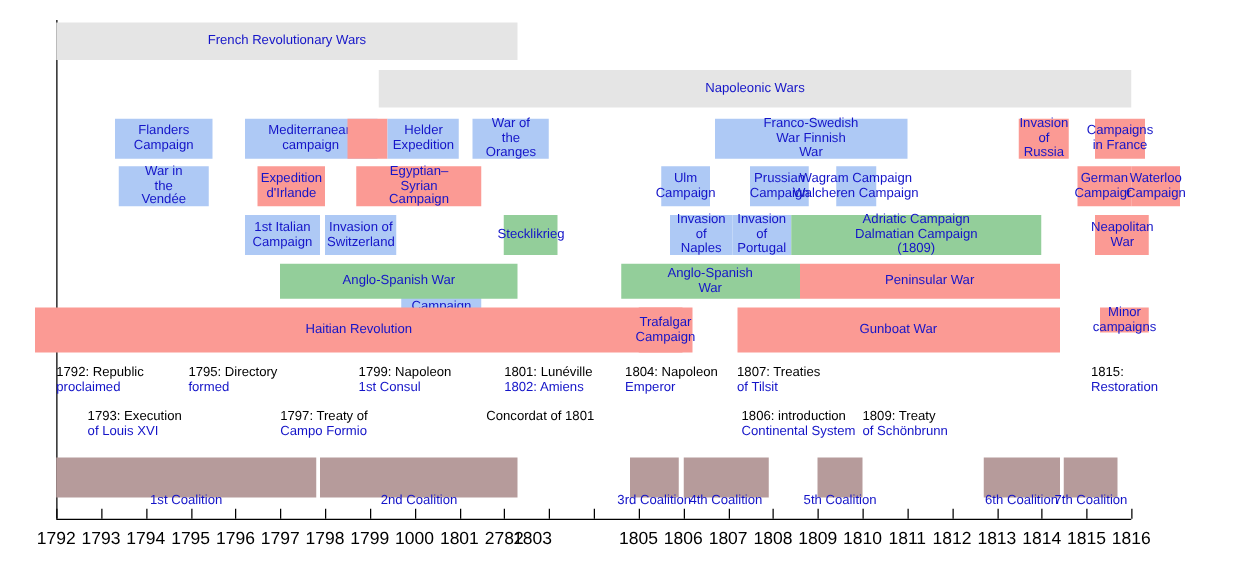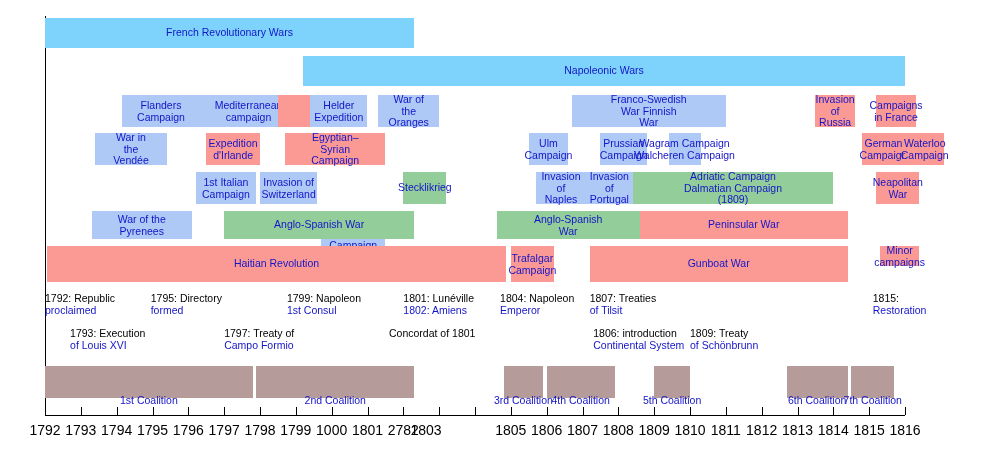--- a/index.html
+++ b/index.html
@@ -33,21 +33,21 @@
     display:flex;
     align-items:center;
     justify-content:center;
     text-align:center;
     font-size:10.5px;
     line-height:11.5px;
     color:#1414c8;
     overflow:visible;
     white-space:pre-line;
   }
-  .bar.green{background:#7dd3fc;}
+  .bar.green{background:#e5e5e5;}
   .bar.lgreen{background:#93ce9a;}
   .bar.blue{background:#aec9f5;}
   .bar.pink{background:#fb9a94;}
   .bar.mauve{background:#b69b9b;}
 
   .bar-label{
     position:absolute;
     left:50%;
     top:50%;
     transform:translate(-50%,-50%);
@@ -129,21 +129,21 @@
     <div class="tick" style="left: 797.5px; top: 407px; height: 8px;"></div>
     <div class="tick-label" style="left: 797.5px; top: 422px;">1813</div>
     <div class="tick" style="left: 833.333px; top: 407px; height: 8px;"></div>
     <div class="tick-label" style="left: 833.333px; top: 422px;">1814</div>
     <div class="tick" style="left: 869.167px; top: 407px; height: 8px;"></div>
     <div class="tick-label" style="left: 869.167px; top: 422px;">1815</div>
     <div class="tick" style="left: 905px; top: 407px; height: 8px;"></div>
     <div class="tick-label" style="left: 905px; top: 422px;">1816</div>
     <div class="bar green" style="left: 45px; top: 18px; width: 369.083px; height: 30px;"><span class="bar-label">French Revolutionary Wars</span></div>
     <div class="bar green" style="left: 303px; top: 56px; width: 602px; height: 30px;"><span class="bar-label">Napoleonic Wars</span></div>
-    <div class="bar blue" style="left: 91.5833px; top: 95px; width: 78.8333px; height: 32px; margin-left: 30px;"><span class="bar-label">Flanders
+    <div class="bar blue" style="left: 91.5833px; top: 95px; width: 78.8333px; height: 32px;"><span class="bar-label">Flanders
 Campaign</span></div>
     <div class="bar blue" style="left: 195.5px; top: 95px; width: 106px; height: 32px;"><span class="bar-label">Mediterranean
 campaign</span></div>
     <div class="bar pink" style="left: 277.917px; top: 95px; width: 32.25px; height: 32px;"></div>
     <div class="bar blue" style="left: 310.167px; top: 95px; width: 57.3333px; height: 32px;"><span class="bar-label">Helder
 Expedition</span></div>
     <div class="bar blue" style="left: 378.25px; top: 95px; width: 60.9167px; height: 32px;"><span class="bar-label">War of the
 Oranges</span></div>
     <div class="bar blue" style="left: 571.75px; top: 95px; width: 154.083px; height: 32px;"><span class="bar-label">Franco-Swedish War   Finnish War</span></div>
     <div class="bar pink" style="left: 815.417px; top: 95px; width: 39.4167px; height: 32px;"><span class="bar-label">Invasion
@@ -174,25 +174,24 @@
 Campaign</span></div>
     <div class="bar lgreen" style="left: 403.333px; top: 172px; width: 43px; height: 32px;"><span class="bar-label">Stecklikrieg</span></div>
     <div class="bar blue" style="left: 535.917px; top: 172px; width: 50.1667px; height: 32px;"><span class="bar-label">Invasion
 of Naples</span></div>
     <div class="bar blue" style="left: 586.083px; top: 172px; width: 46.5833px; height: 32px;"><span class="bar-label">Invasion
 of Portugal</span></div>
     <div class="bar lgreen" style="left: 632.667px; top: 172px; width: 200.667px; height: 32px;"><span class="bar-label">Adriatic Campaign
 Dalmatian Campaign (1809)</span></div>
     <div class="bar pink" style="left: 876.333px; top: 172px; width: 43px; height: 32px;"><span class="bar-label">Neapolitan
 War</span></div>
-    <div class="bar blue" style="left: 91.5833px; top: 211px; width: 100.333px; height: 28px;"><span class="bar-label">War of the Pyrenees</span></div>
     <div class="bar lgreen" style="left: 224.167px; top: 211px; width: 189.917px; height: 28px;"><span class="bar-label">Anglo-Spanish War</span></div>
     <div class="bar lgreen" style="left: 496.5px; top: 211px; width: 143.333px; height: 28px;"><span class="bar-label">Anglo-Spanish War</span></div>
     <div class="bar pink" style="left: 639.833px; top: 211px; width: 207.833px; height: 28px;"><span class="bar-label">Peninsular War</span></div>
-    <div class="bar pink" style="left: 47px; top: 246px; width: 459px; height: 36px; padding-left: 46px;"><span class="bar-label">Haitian Revolution</span></div>
+    <div class="bar pink" style="left: 28px; top: 246px; width: 518px; height: 36px; padding-left: 46px;"><span class="bar-label">Haitian Revolution</span></div>
     <div class="bar pink" style="left: 510.833px; top: 246px; width: 43px; height: 36px;"><span class="bar-label">Trafalgar
 Campaign</span></div>
     <div class="bar pink" style="left: 589.667px; top: 246px; width: 258px; height: 36px;"><span class="bar-label">Gunboat War</span></div>
     <div class="bar pink" style="left: 879.917px; top: 246px; width: 39.4167px; height: 20px;"><span class="bar-label">Minor
 campaigns</span></div>
     <div class="event" style="left: 45px; top: 292px;"><span class="l1 ev-black">1792: Republic</span><span class="l2 ev-blue">proclaimed</span></div>
     <div class="event" style="left: 150.708px; top: 292px;"><span class="l1 ev-black">1795: Directory</span><span class="l2 ev-blue">formed</span></div>
     <div class="event" style="left: 286.875px; top: 292px;"><span class="l1 ev-black">1799: Napoleon</span><span class="l2 ev-blue">1st Consul</span></div>
     <div class="event" style="left: 403.333px; top: 292px;"><span class="l1 ev-black">1801: Lunéville</span><span class="l2 ev-blue">1802: Amiens</span></div>
     <div class="event" style="left: 500.083px; top: 292px;"><span class="l1 ev-black">1804: Napoleon</span><span class="l2 ev-blue">Emperor</span></div>

